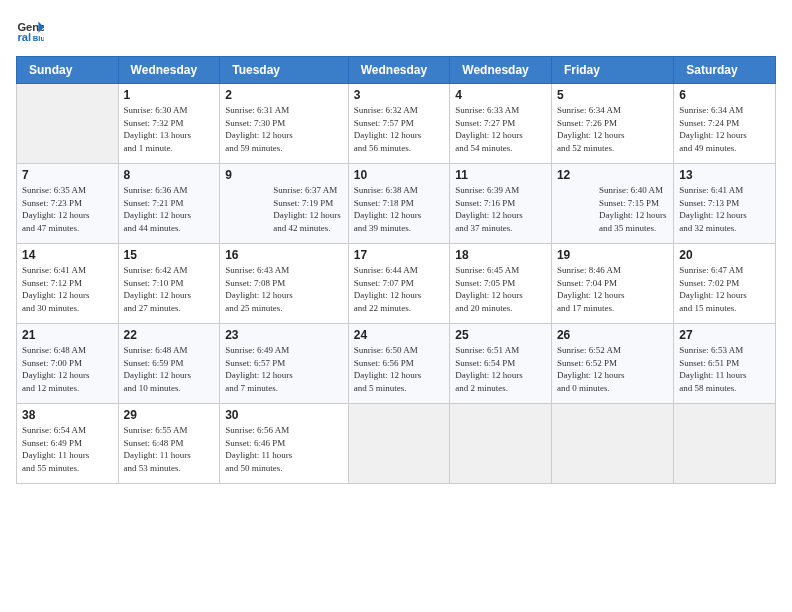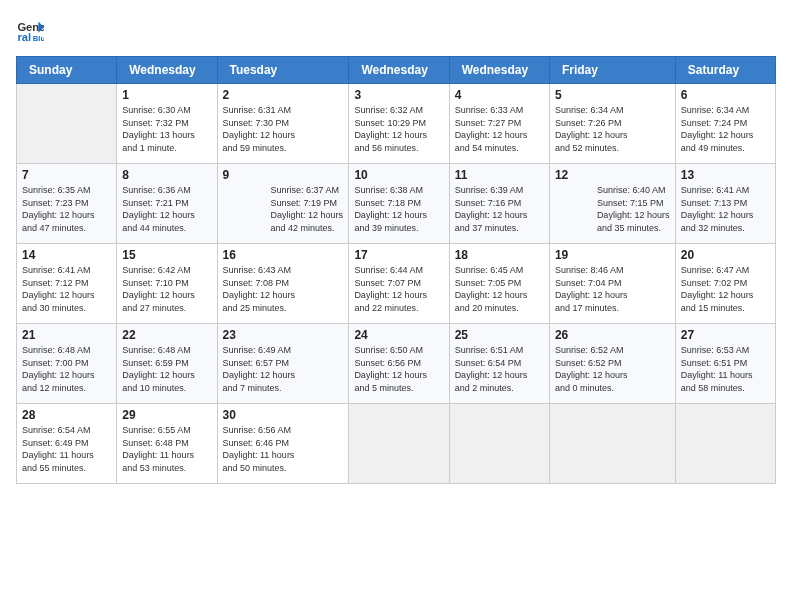--- a/index.html
+++ b/index.html
@@ -70,20 +70,21 @@
       font-size: 12px;
       font-weight: bold;
       color: #222;
       display: block;
       margin-bottom: 2px;
     }
     .day-info {
       font-size: 9px;
       color: #333;
       line-height: 1.4;
+      font-family: Liberation Serif, serif;
     }
     .empty-cell {
       background: #f0f0f0 !important;
     }
   </style>
 </head>
 <body>
 
 <div class="header-area">
   <div class="logo">
@@ -129,21 +130,21 @@
         <td>
           <span class="day-number">2</span>
           <div class="day-info" style="white-space: pre-line;">Sunrise: 6:31 AM
 Sunset: 7:30 PM
 Daylight: 12 hours
 and 59 minutes.</div>
         </td>
         <td>
           <span class="day-number">3</span>
           <div class="day-info" style="white-space: pre-line;">Sunrise: 6:32 AM
-Sunset: 10:29 PM
+Sunset: 7:57 PM
 Daylight: 12 hours
 and 56 minutes.</div>
         </td>
         <td>
           <span class="day-number">4</span>
           <div class="day-info" style="white-space: pre-line;">Sunrise: 6:33 AM
 Sunset: 7:27 PM
 Daylight: 12 hours
 and 54 minutes.</div>
         </td>
@@ -310,21 +311,21 @@
         <td>
           <span class="day-number">27</span>
           <div class="day-info" style="white-space: pre-line;">Sunrise: 6:53 AM
 Sunset: 6:51 PM
 Daylight: 11 hours
 and 58 minutes.</div>
         </td>
       </tr>
       <tr>
         <td>
-          <span class="day-number">28</span>
+          <span class="day-number">38</span>
           <div class="day-info" style="white-space: pre-line;">Sunrise: 6:54 AM
 Sunset: 6:49 PM
 Daylight: 11 hours
 and 55 minutes.</div>
         </td>
         <td>
           <span class="day-number">29</span>
           <div class="day-info" style="white-space: pre-line;">Sunrise: 6:55 AM
 Sunset: 6:48 PM
 Daylight: 11 hours

